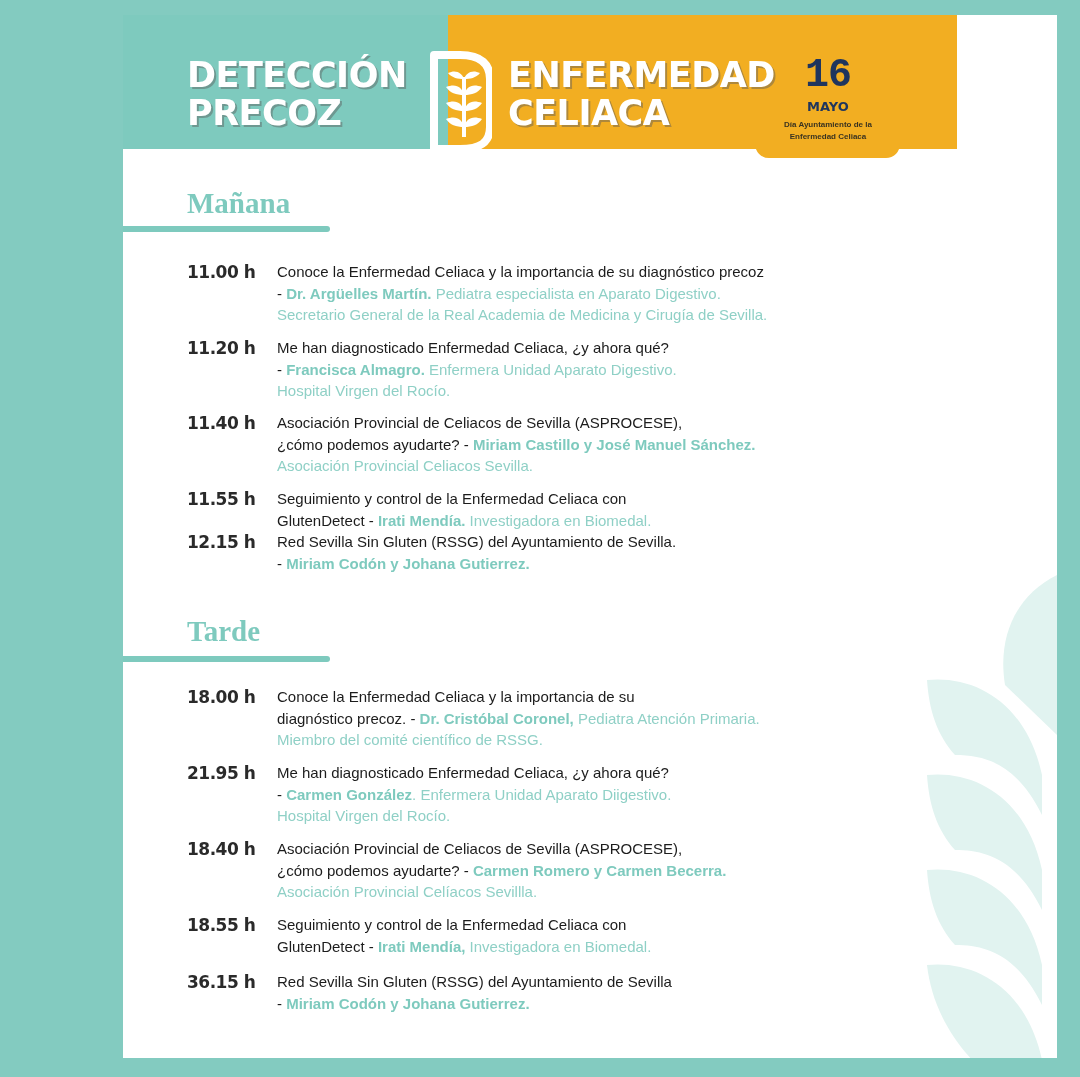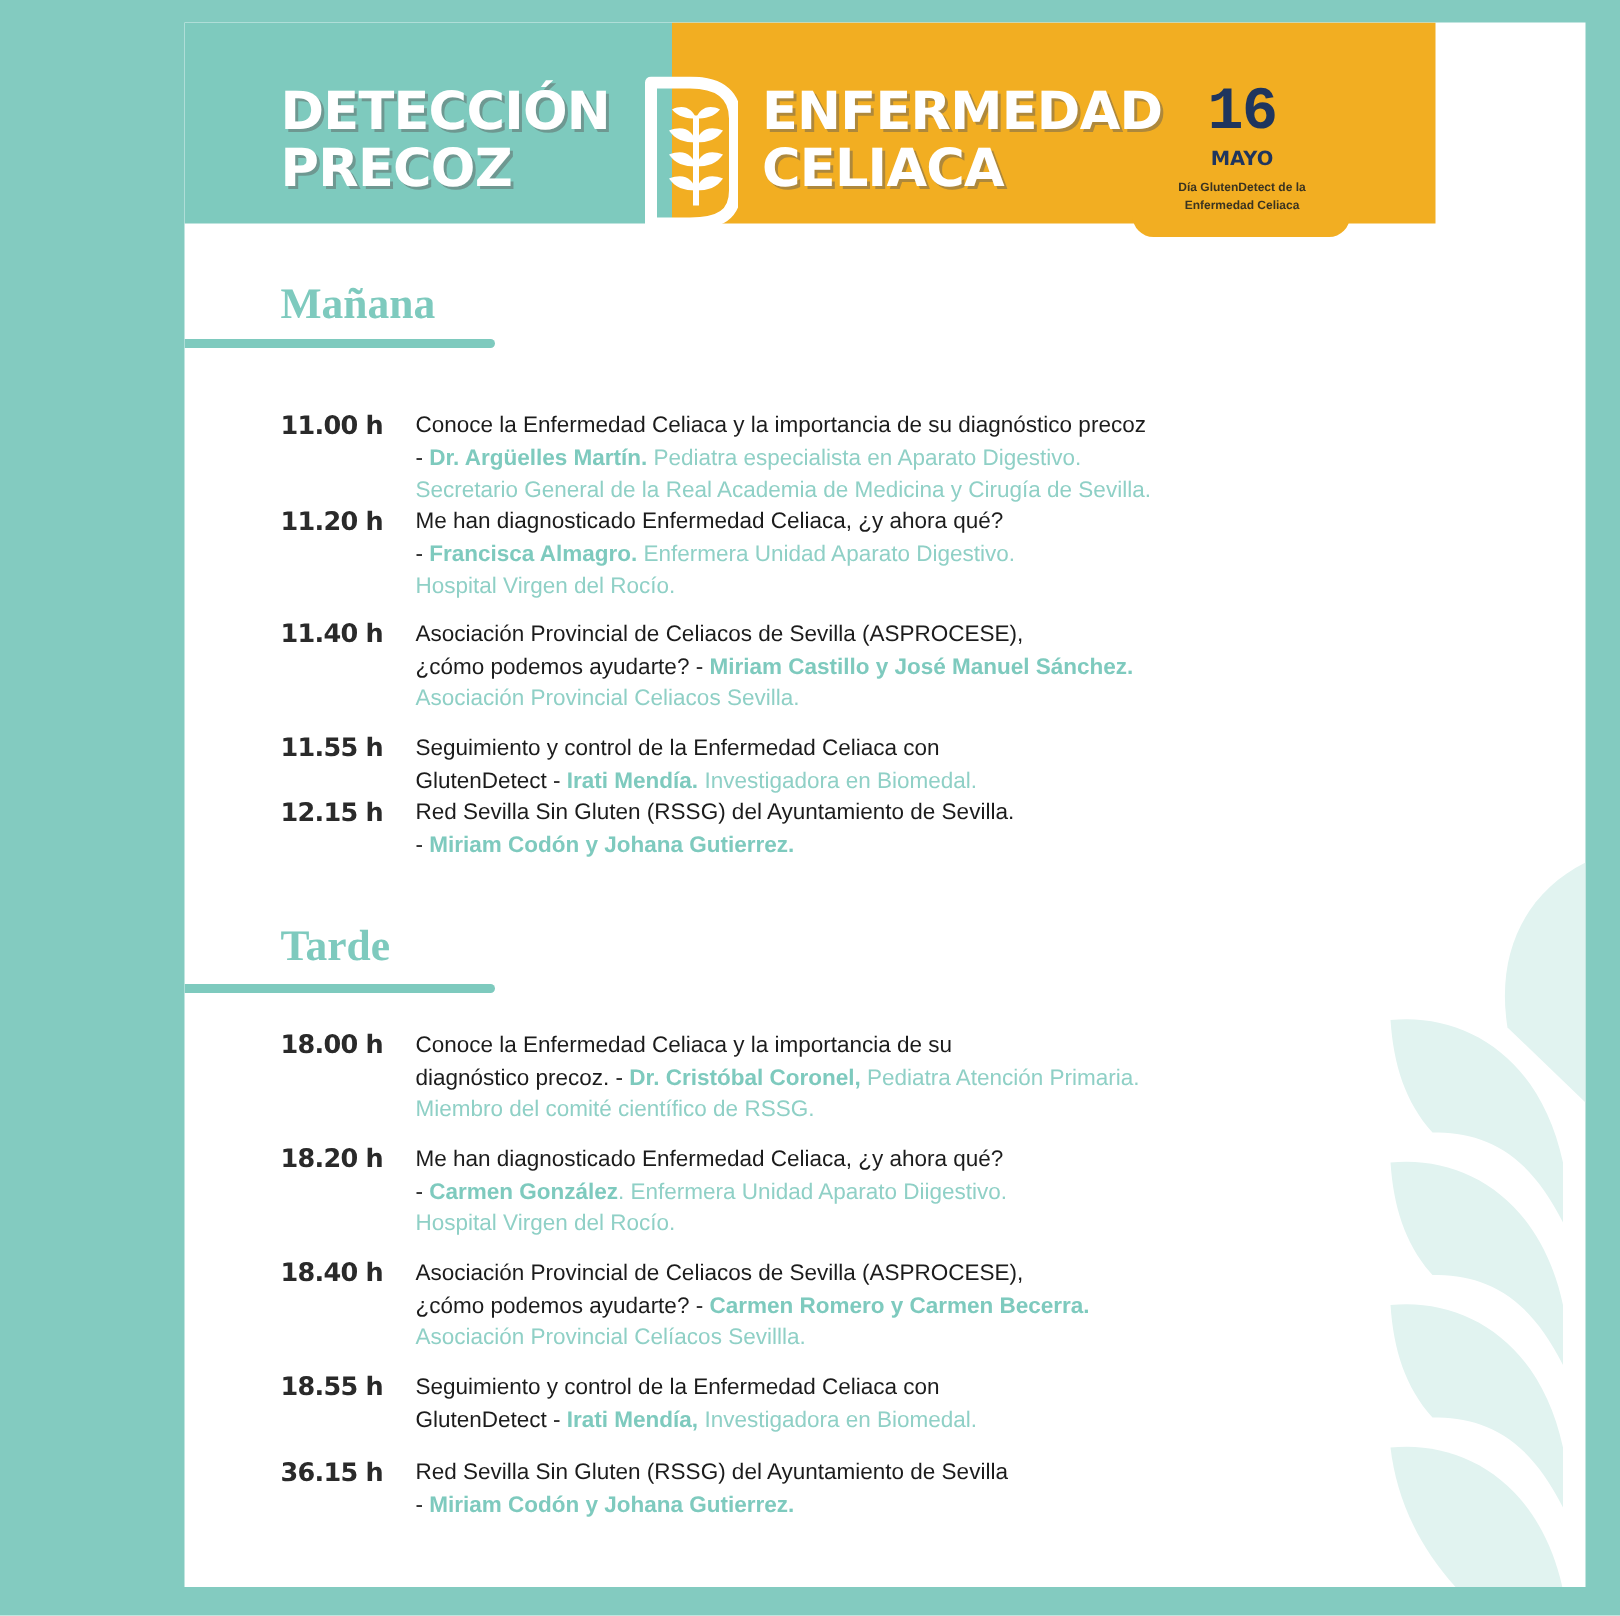--- a/index.html
+++ b/index.html
@@ -146,29 +146,29 @@
 
   <div class="big-title t-right">
     <div>ENFERMEDAD</div>
     <div>CELIACA</div>
   </div>
 
   <div class="date-box">
     <div class="date-num">16</div>
     <div class="date-month">MAYO</div>
     <div class="date-desc">
-      <div>Día GlutenDetect de la</div>
+      <div>Día Ayuntamiento de la</div>
       <div>Enfermedad Celiaca</div>
     </div>
   </div>
 
   <div class="section-title" style="top:172px;">Mañana</div>
   <div class="section-rule" style="top:211px;"></div>
 
-  <div class="entry" style="top:258px;">
+  <div class="entry" style="top:246px;">
     <div class="time">11.00 h</div>
     <div class="desc">
       <div>Conoce la Enfermedad Celiaca y la importancia de su diagnóstico precoz</div>
       <div><span>- </span><span class="speaker">Dr. Argüelles Martín.</span><span class="role"> Pediatra especialista en Aparato Digestivo.</span></div>
       <div class="role">Secretario General de la Real Academia de Medicina y Cirugía de Sevilla.</div>
     </div>
   </div>
 
   <div class="entry" style="top:322px;">
     <div class="time">11.20 h</div>
@@ -210,21 +210,21 @@
   <div class="entry" style="top:671px;">
     <div class="time">18.00 h</div>
     <div class="desc">
       <div>Conoce la Enfermedad Celiaca y la importancia de su</div>
       <div><span>diagnóstico precoz. - </span><span class="speaker">Dr. Cristóbal Coronel,</span><span class="role"> Pediatra Atención Primaria.</span></div>
       <div class="role">Miembro del comité científico de RSSG.</div>
     </div>
   </div>
 
   <div class="entry" style="top:747px;">
-    <div class="time">18.20 h</div>
+    <div class="time">21.95 h</div>
     <div class="desc">
       <div>Me han diagnosticado Enfermedad Celiaca, ¿y ahora qué?</div>
       <div><span>- </span><span class="speaker">Carmen González</span><span class="role">. Enfermera Unidad Aparato Diigestivo.</span></div>
       <div class="role">Hospital Virgen del Rocío.</div>
     </div>
   </div>
 
   <div class="entry" style="top:823px;">
     <div class="time">18.40 h</div>
     <div class="desc">

